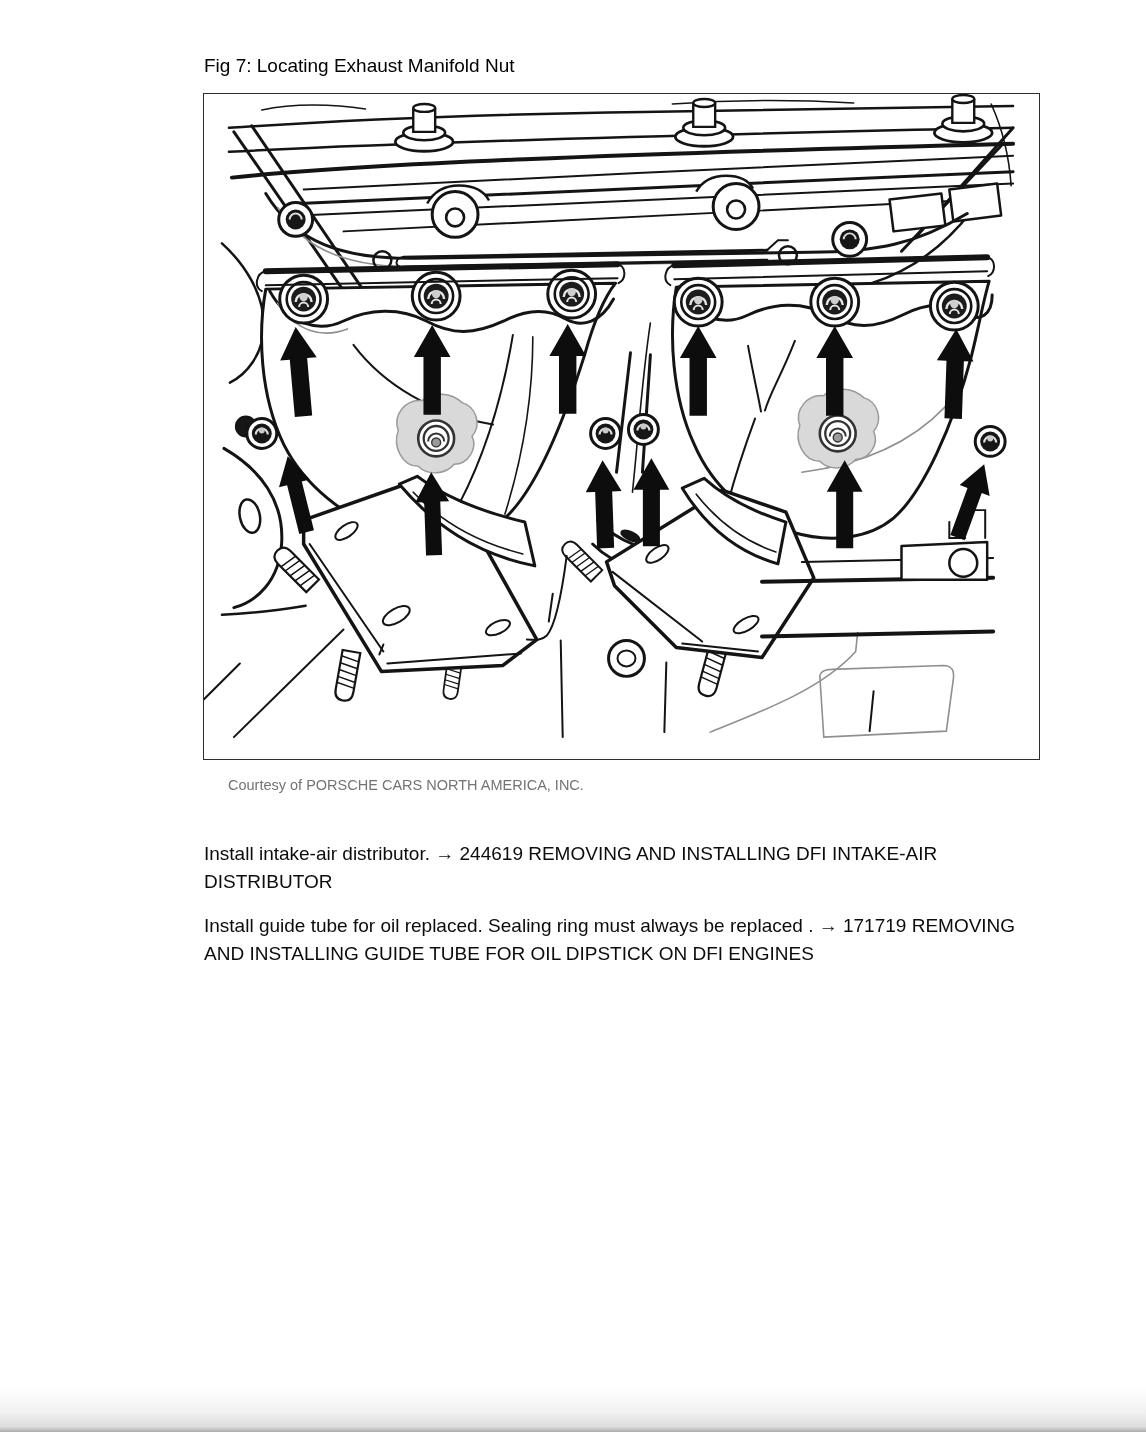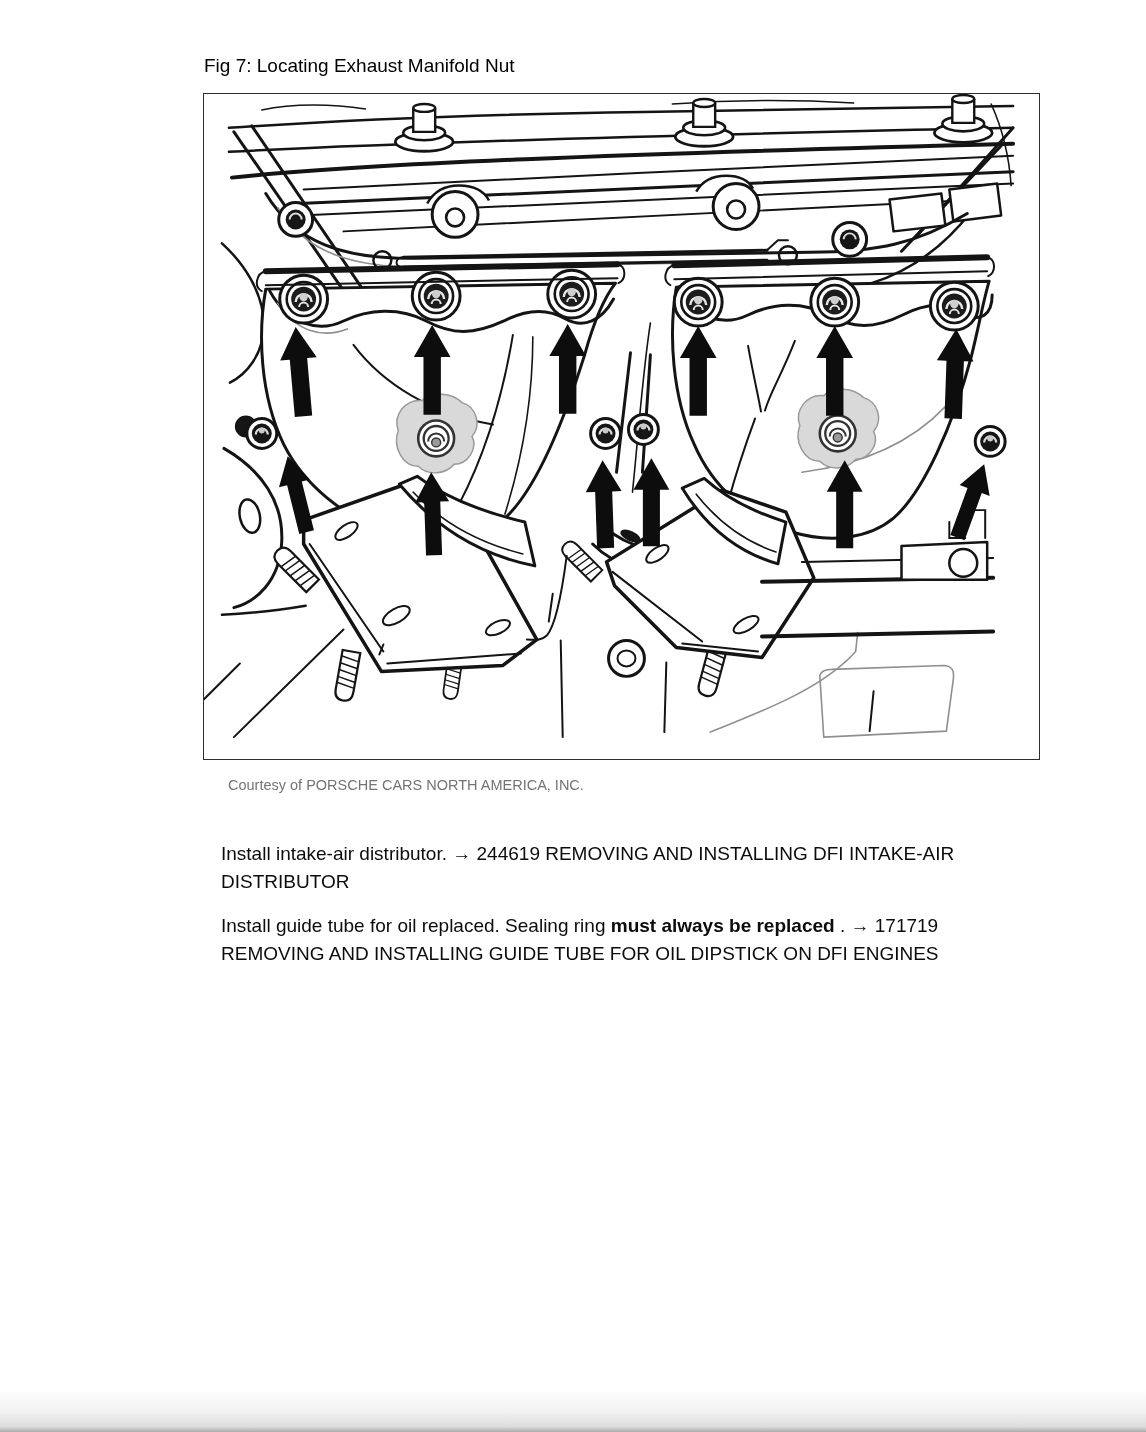--- a/index.html
+++ b/index.html
@@ -15,22 +15,22 @@
     position:absolute;left:203px;top:93px;width:837px;height:667px;
     border:1px solid #2e2e2e;background:#fff;box-sizing:border-box;
   }
   #figure-frame svg{display:block;width:100%;height:100%;}
   #fig-caption{
     position:absolute;left:204px;top:777px;font-size:14.5px;color:#737373;margin-left:24px;
   }
   #body-text{
     position:absolute;left:204px;top:840px;width:838px;font-size:19px;line-height:27.5px;color:#0c0c0c;
   }
-  #body-text p{margin:0 0 17px 17px;}
-  .b{font-weight:bold;}
+  #body-text p{margin:0 0 17px 0;}
+  .b{font-weight:normal;}
   #page-bottom-edge{
     position:absolute;left:0;bottom:0;width:1146px;height:44px;
     background:linear-gradient(180deg,#ffffff 0%,#f1f1f1 55%,#dcdcdc 88%,#ababab 100%);
   }
   
   .s {stroke:#141414;fill:none;stroke-width:2.5;stroke-linecap:round;stroke-linejoin:round;}
   .s1{stroke:#141414;fill:none;stroke-width:1.6;stroke-linecap:round;}
   .s2{stroke:#141414;fill:none;stroke-width:2;stroke-linecap:round;}
   .s3{stroke:#141414;fill:none;stroke-width:3;stroke-linecap:round;stroke-linejoin:round;}
   .s4{stroke:#141414;fill:none;stroke-width:4;stroke-linecap:round;}

